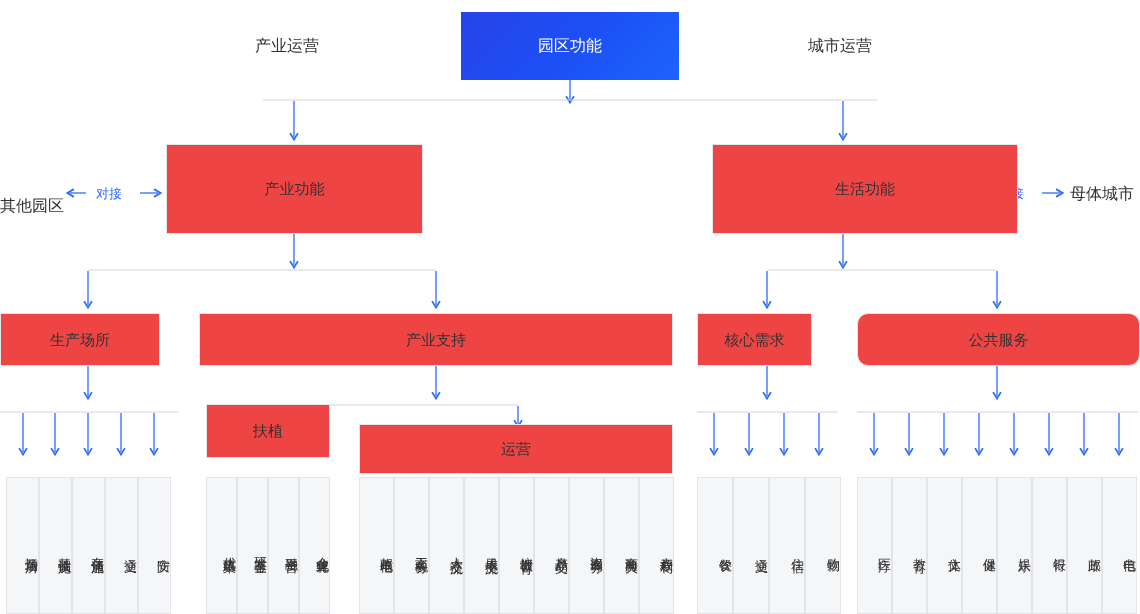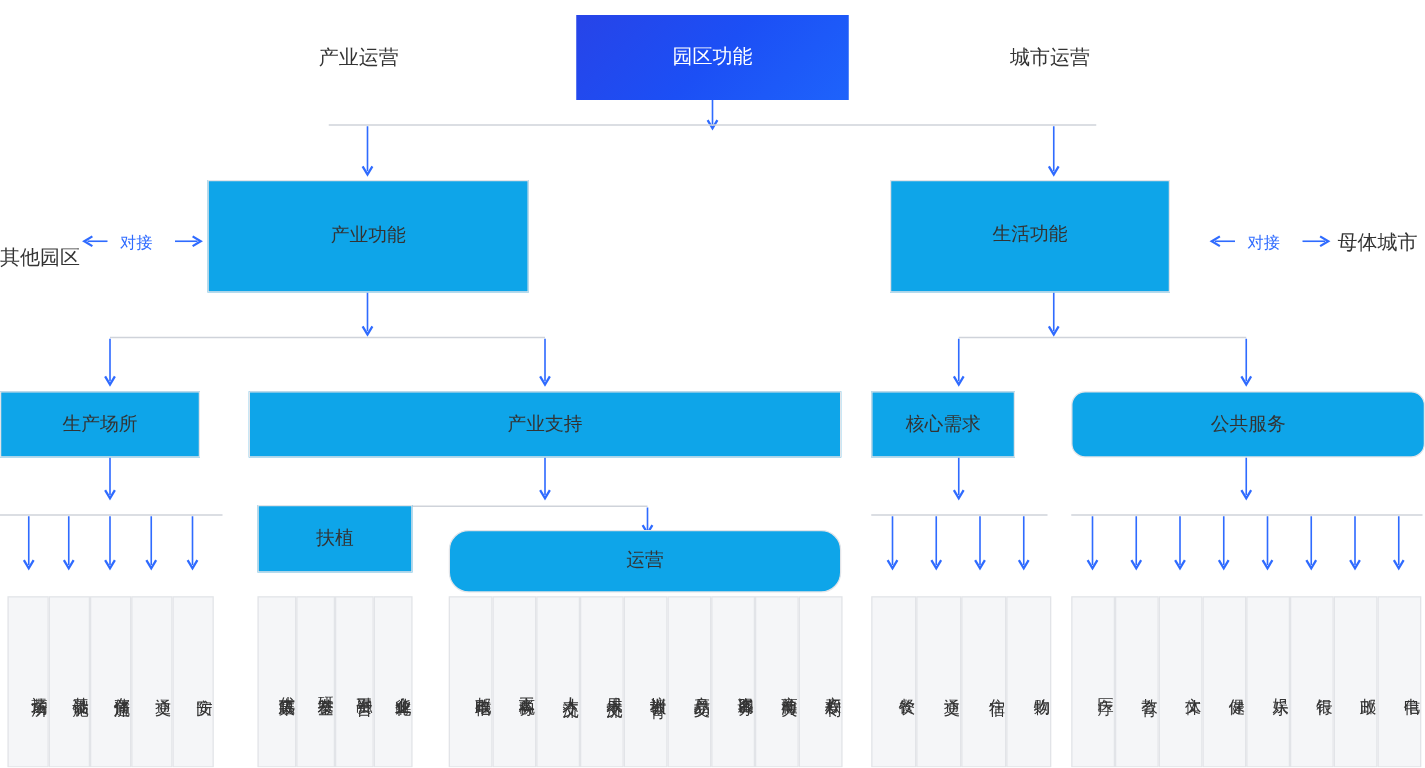--- a/index.html
+++ b/index.html
@@ -22,21 +22,21 @@
     position: absolute;
     box-sizing: border-box;
     display: flex;
     align-items: center;
     justify-content: center;
     text-align: center;
     font-size: 15px;
     line-height: 1.3;
   }
   .box {
-    background: #0ea5e9;
+    background: #ef4444;
     border: 1px solid #e2e4e8;
     color: #333333;
   }
   .box-primary {
     background: linear-gradient(135deg, #2744e8 0%, #1c4ff5 50%, #1e63fb 100%);
     color: #ffffff;
     border: none;
     font-size: 16px;
   }
   .plain-label {
@@ -149,29 +149,29 @@
   <div class="plain-label" style="left:255px; top:36px;">产业运营</div>
   <div class="node box-primary" style="left:461px; top:12px; width:218px; height:68px;">园区功能</div>
   <div class="plain-label" style="left:808px; top:36px;">城市运营</div>
 
   <div class="plain-label" style="left:0px; top:196px;">其他园区</div>
   <div class="conn-label" style="left:96px; top:185px;">对接</div>
   <div class="conn-label" style="left:998px; top:185px;">对接</div>
   <div class="plain-label" style="left:1070px; top:184px;font-family:Liberation Serif, serif;">母体城市</div>
 
   <div class="node box" style="left:166px; top:144px; width:257px; height:90px;">产业功能</div>
-  <div class="node box" style="left:712px; top:144px; width:224px; height:90px;font-family:Liberation Mono, monospace;">生活功能</div>
+  <div class="node box" style="left:712px; top:144px; width:306px; height:90px;">生活功能</div>
 
   <div class="node box" style="left:0px; top:313px; width:160px; height:53px;">生产场所</div>
   <div class="node box" style="left:199px; top:313px; width:474px; height:53px;">产业支持</div>
   <div class="node box" style="left:697px; top:313px; width:115px; height:53px;">核心需求</div>
   <div class="node box" style="left:857px; top:313px; width:283px; height:53px;border-radius:11px;">公共服务</div>
 
   <div class="node box" style="left:206px; top:404px; width:124px; height:54px;">扶植</div>
-  <div class="node box" style="left:359px; top:424px; width:314px; height:50px;border-radius:16px;">运营</div>
+  <div class="node box" style="left:359px; top:424px; width:314px; height:50px;">运营</div>
 
   <div class="leaf" style="left:6px; top:477px; width:33px; height:137px;">运营场所</div>
   <div class="leaf" style="left:39px; top:477px; width:33px; height:137px;">基础设施</div>
   <div class="leaf" style="left:72px; top:477px; width:33px; height:137px;">存储流通</div>
   <div class="leaf" style="left:105px; top:477px; width:33px; height:137px;">交通</div>
   <div class="leaf" style="left:138px; top:477px; width:33px; height:137px;">安防</div>
 
   <div class="leaf" style="left:206px; top:477px; width:31px; height:137px;">优惠政策</div>
   <div class="leaf" style="left:237px; top:477px; width:31px; height:137px;">研发基金</div>
   <div class="leaf" style="left:268px; top:477px; width:31px; height:137px;">融资平台</div>

